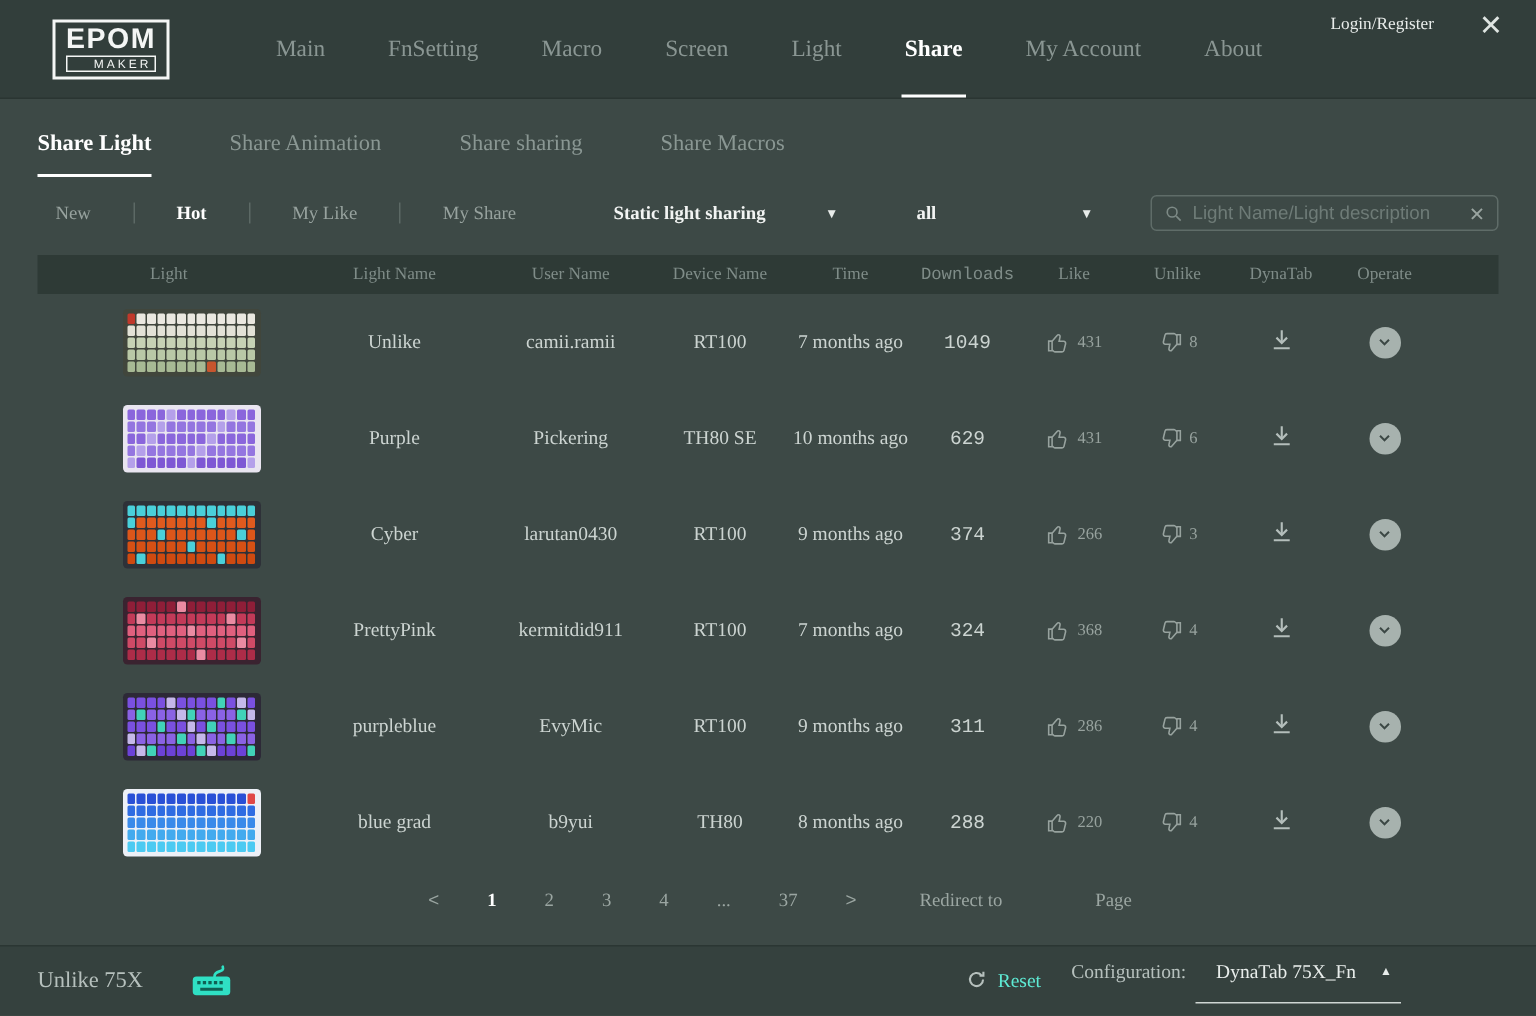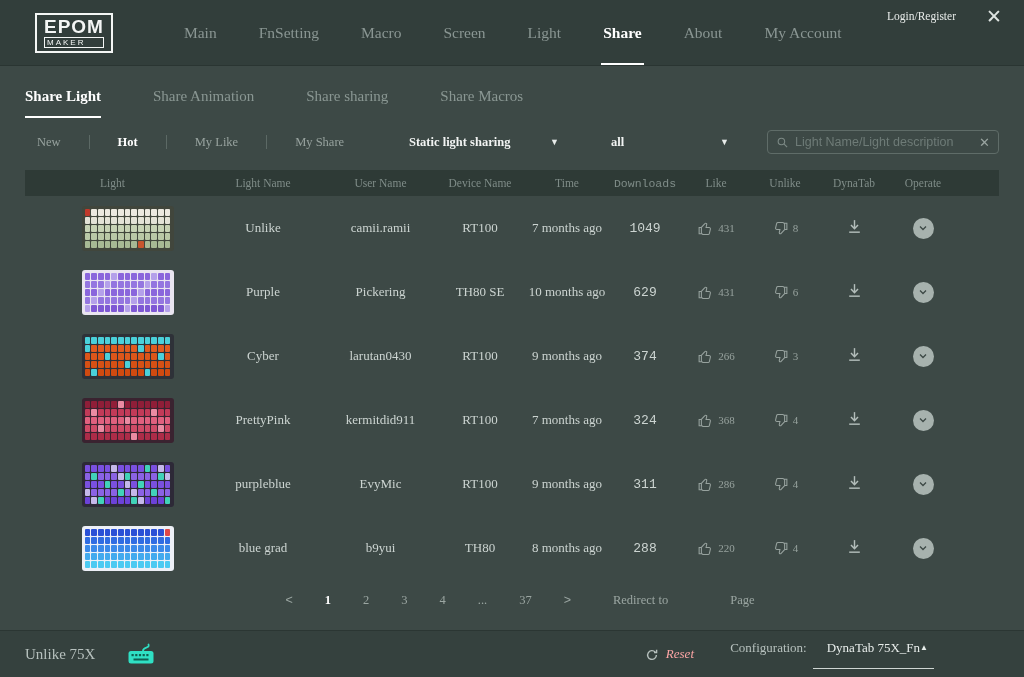--- a/index.html
+++ b/index.html
@@ -2,21 +2,21 @@
 <html><head>
 <meta charset="utf-8">
 <style>
   * { margin:0; padding:0; box-sizing:border-box; }
   html,body { width:1024px; height:677px; overflow:hidden; }
   body { font-family:"Liberation Serif", serif; background:#3d4946; }
   .app { width:1024px; height:677px; display:flex; flex-direction:column; background:#3d4946; }
 
   
   .topbar { position:relative; height:66px; background:#323e3b; border-bottom:1px solid #2a3532; display:flex; align-items:stretch; flex:0 0 auto; }
-  .logo { margin:10px 0 10px 35px; align-self:center; border:2px solid #f4f6f5; padding:2px 7px 3px 7px; color:#f4f6f5; text-align:left; cursor:pointer; }
+  .logo { margin:10px 0 10px 35px; align-self:center; border:2px solid #f4f6f5; padding:2px 7px 3px 7px; color:#f4f6f5; text-align:right; cursor:pointer; }
   .logo-line1 { font-size:19px; font-weight:bold; letter-spacing:1px; line-height:20px; font-family:"Liberation Sans",sans-serif; }
   .logo-line2 { font-size:8px; letter-spacing:2px; line-height:9px; border:1px solid #f4f6f5; padding:0 2px; font-family:"Liberation Sans",sans-serif; }
   .main-nav { display:flex; margin-left:50px; }
   .nav-item { position:relative; display:flex; align-items:center; padding:0 2px; margin:0 19px; color:#8a9693; font-size:15.5px; cursor:pointer; }
   .nav-item.active { color:#ffffff; font-weight:bold; }
   .nav-item.active::after { content:""; position:absolute; left:0; right:0; bottom:0; height:2px; background:#ffffff; }
   .login { position:absolute; top:10px; right:68px; color:#e8ecea; font-size:11.5px; cursor:pointer; }
   .close-x { position:absolute; top:5px; right:22px; color:#dfe5e2; font-size:19px; font-family:"Liberation Sans",sans-serif; cursor:pointer; }
 
   
@@ -69,44 +69,44 @@
   .page-item.dots { cursor:default; }
   .page-arrow { margin:0 16px; cursor:pointer; font-family:"Liberation Sans",sans-serif; }
   .redirect-label { margin-left:26px; }
   .redirect-input { width:44px; margin:0 8px; background:transparent; border:none; outline:none; color:#ccd4d1; font-size:12.5px; text-align:center; }
   .page-label { margin-left:2px; }
 
   
   .footerbar { flex:0 0 auto; height:47px; background:#35413e; border-top:1px solid #2b3633; display:flex; align-items:center; padding:0 25px; position:relative; }
   .device-name { color:#b6c0bd; font-size:15px; }
   .kb-icon { margin-left:32px; display:flex; align-items:center; cursor:pointer; }
-  .reset-btn { position:absolute; right:330px; display:flex; align-items:flex-end; gap:7px; color:#fca5a5; font-size:13px; cursor:pointer;font-style:italic; }
+  .reset-btn { position:absolute; right:330px; display:flex; align-items:flex-start; gap:7px; color:#5eead4; font-size:13px; cursor:pointer; }
   .config-group { position:absolute; right:90px; display:flex; align-items:baseline; color:#b6c0bd; font-size:13px; }
-  .config-value { display:inline-flex; align-items:baseline; gap:0; margin-left:6px; padding:0 6px 12px 14px; border-bottom:1px solid #cfd6d3; color:#e8edeb; cursor:pointer; }
+  .config-value { display:inline-flex; align-items:baseline; gap:16px; margin-left:6px; padding:0 6px 12px 14px; border-bottom:1px solid #cfd6d3; color:#e8edeb; cursor:pointer; }
   .config-caret { color:#e8edeb; font-size:8px; align-self:center; }
 </style>
 </head>
 <body>
 
 <div class="app">
 
   <header class="topbar">
     <div class="logo">
       <div class="logo-line1">EPOM</div>
       <div class="logo-line2">MAKER</div>
     </div>
     <nav class="main-nav">
         <span class="nav-item">Main</span>
         <span class="nav-item">FnSetting</span>
         <span class="nav-item">Macro</span>
         <span class="nav-item">Screen</span>
         <span class="nav-item">Light</span>
         <span class="nav-item active">Share</span>
+        <span class="nav-item">My Account</span>
         <span class="nav-item">About</span>
-        <span class="nav-item">My Account</span>
       </nav>
     <span class="login">Login/Register</span>
     <span class="close-x">✕</span>
   </header>
 
   <main class="content">
 
     <div class="tabs-row">
         <span class="tab active">Share Light</span>
         <span class="tab">Share Animation</span>

